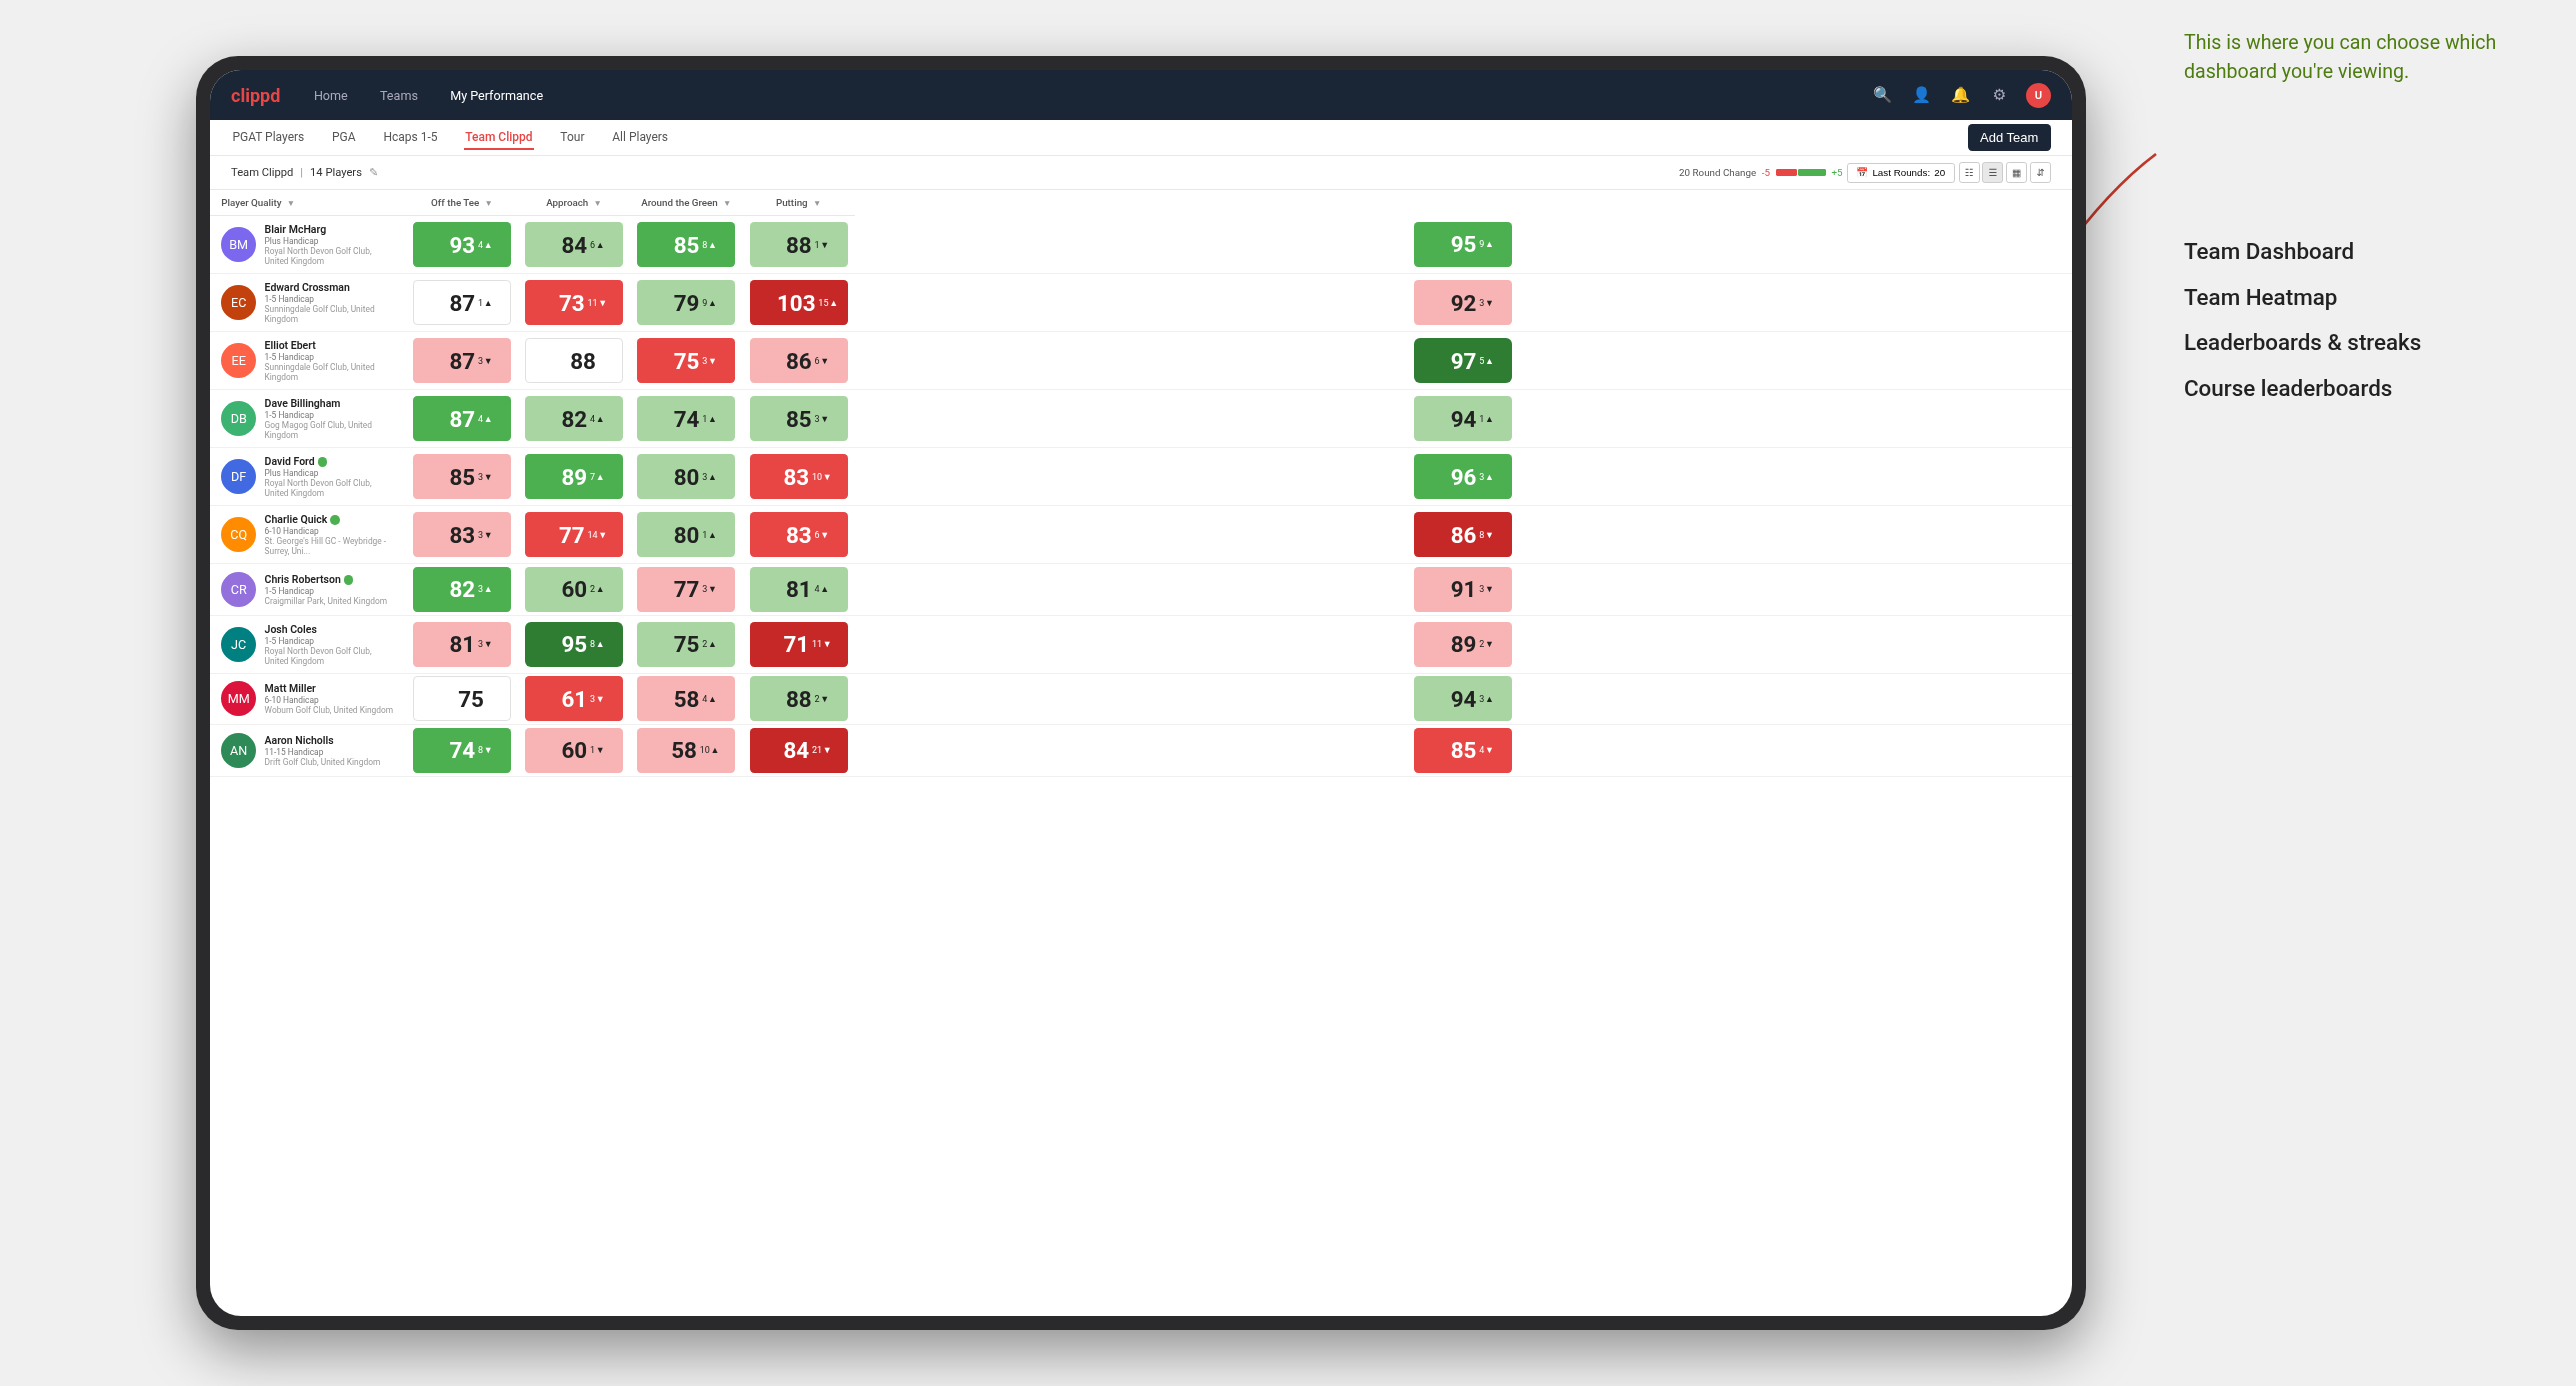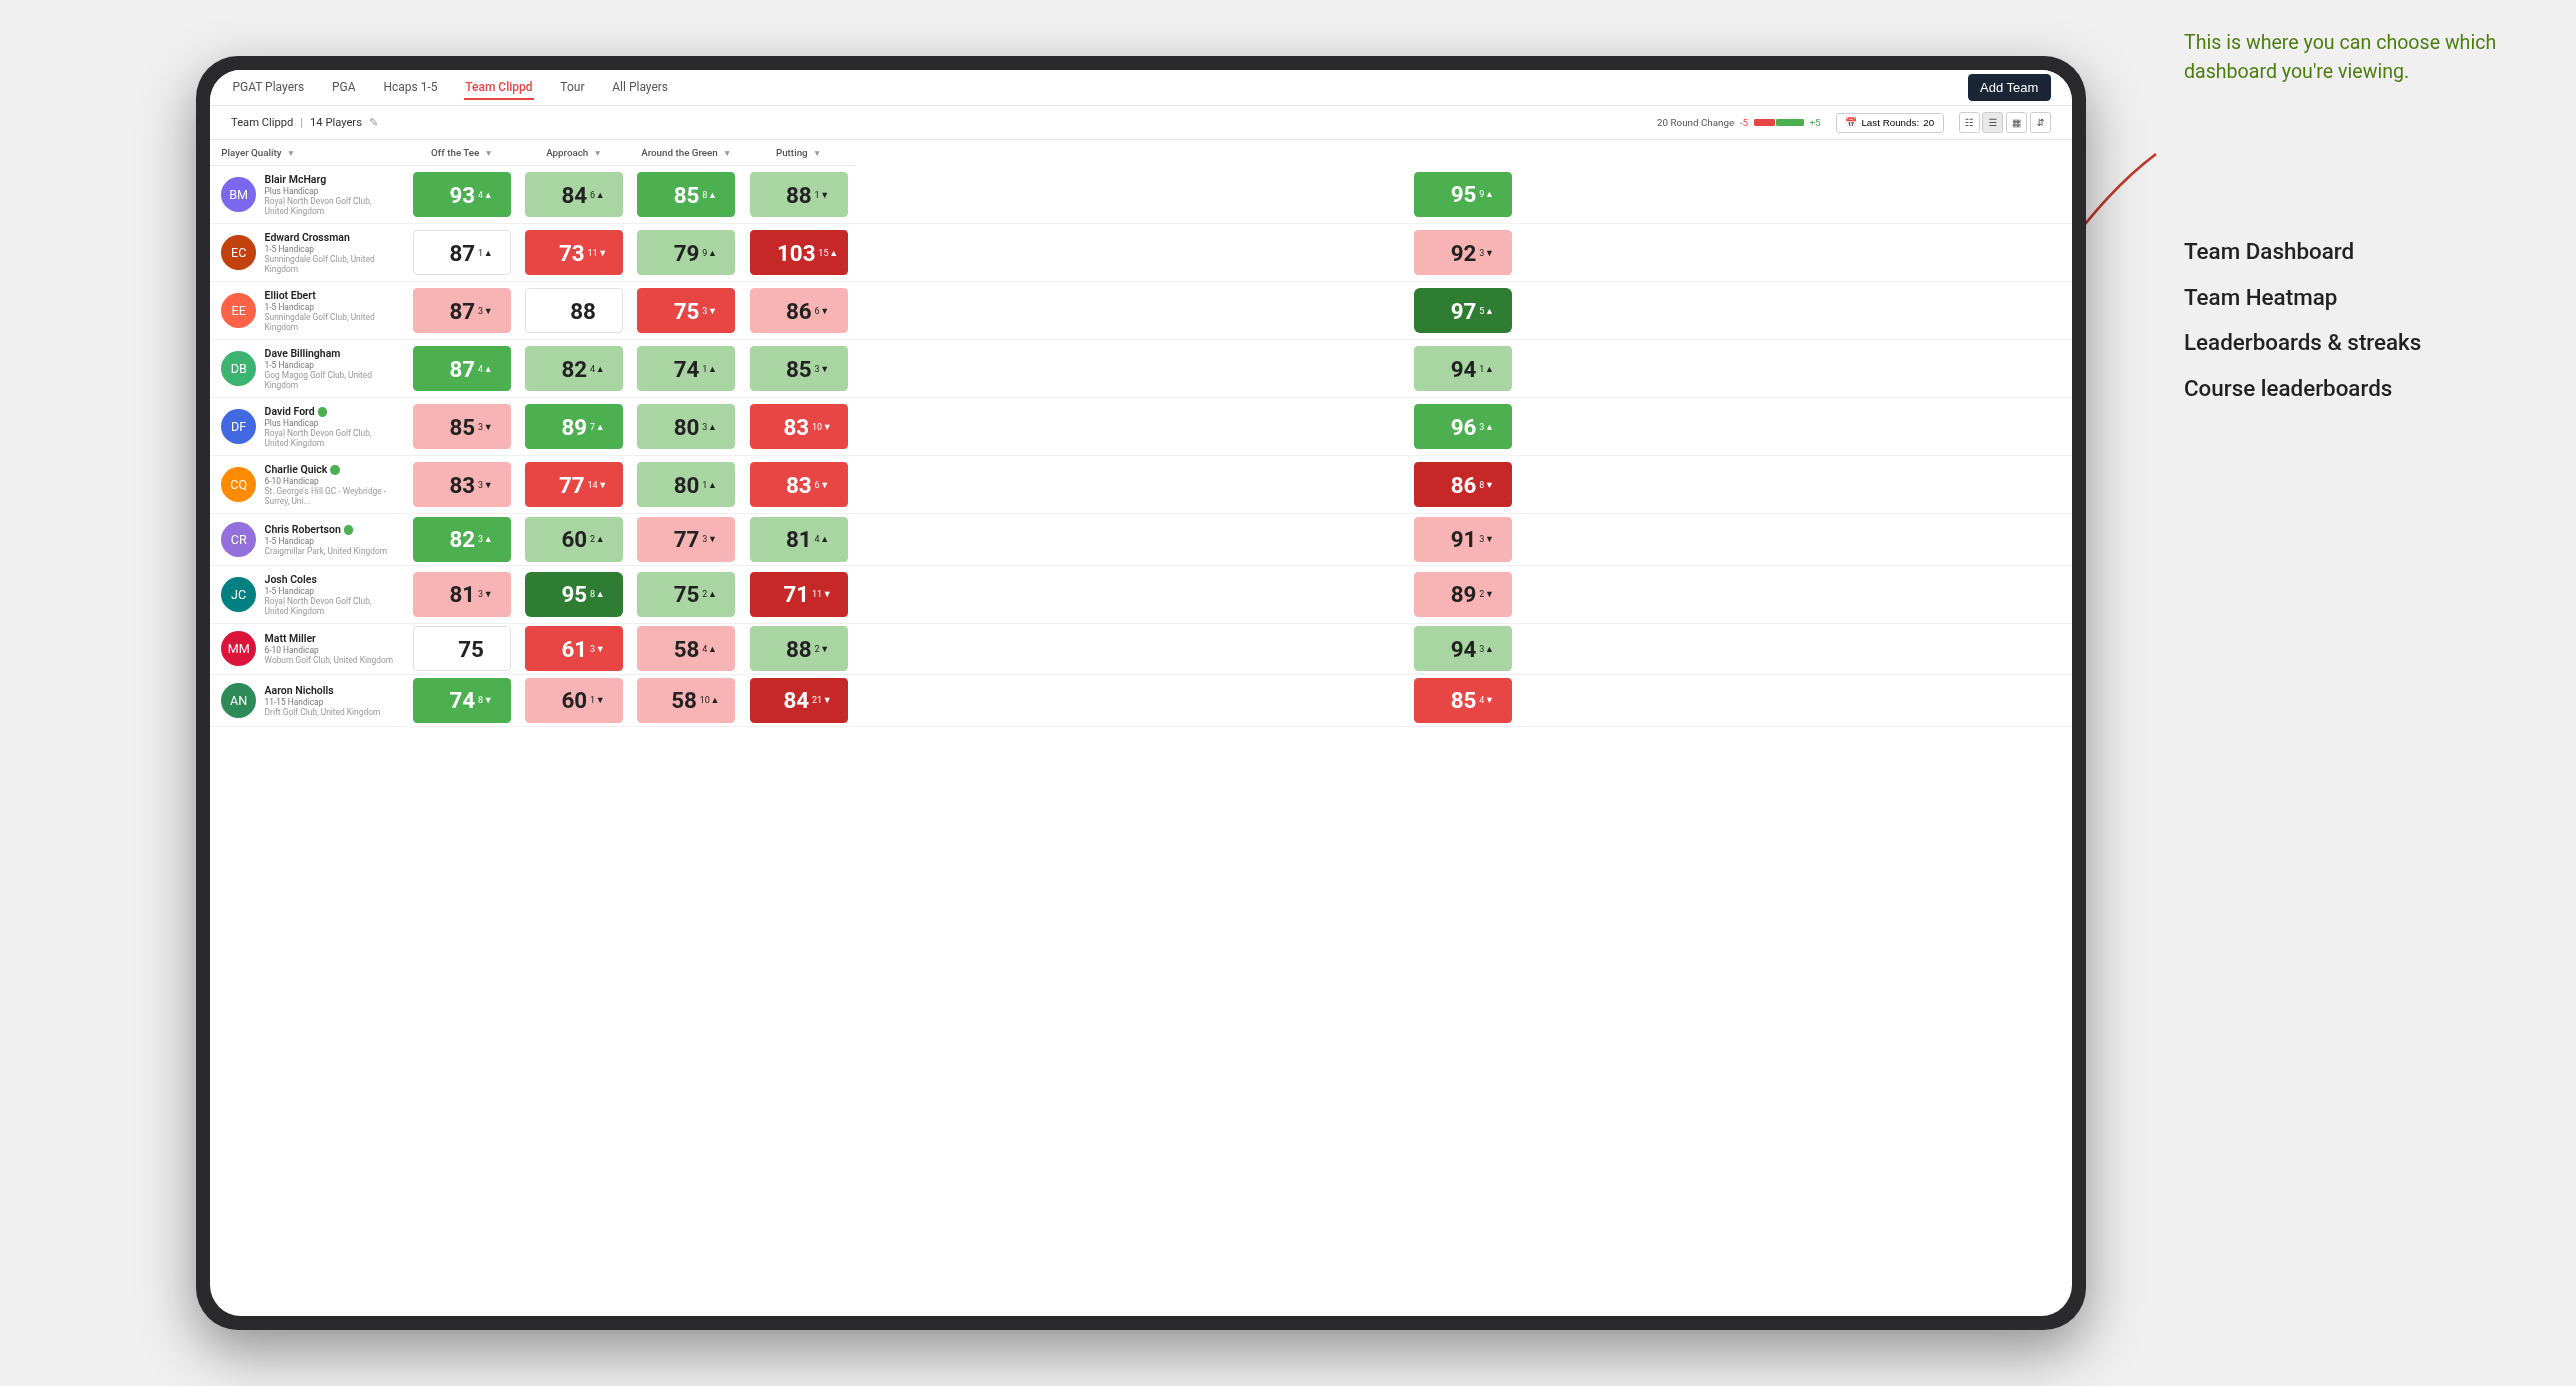--- a/index.html
+++ b/index.html
@@ -164,21 +164,21 @@
       color: #333;
     }
     .team-info .edit-icon {
       color: #999;
       font-size: 11.2px;
       cursor: pointer;
     }
     .team-controls {
       display: flex;
       align-items: center;
-      gap: 15px;
+      gap: 4px;
     }
     .round-change {
       display: flex;
       align-items: center;
       gap: 5.6px;
       font-size: 9.8px;
       color: #555;
     }
     .change-bar {
       display: flex;
@@ -350,20 +350,35 @@
 <div style="position:absolute;top:238px;right:42px;width:350px;">
   <div class="annotation-list-item">Team Dashboard</div>
   <div class="annotation-list-item">Team Heatmap</div>
   <div class="annotation-list-item">Leaderboards &amp; streaks</div>
   <div class="annotation-list-item">Course leaderboards</div>
 </div>
 
 <div class="tablet-frame">
   <div class="tablet-screen">
 
+    <div class="top-nav">
+      <div class="logo">clippd</div>
+      <div class="nav-links">
+        <div class="nav-link">Home</div>
+        <div class="nav-link">Teams</div>
+        <div class="nav-link active">My Performance</div>
+      </div>
+      <div class="nav-icons">
+        <div class="nav-icon">🔍</div>
+        <div class="nav-icon">👤</div>
+        <div class="nav-icon">🔔</div>
+        <div class="nav-icon">⚙</div>
+        <div class="avatar-circle">U</div>
+      </div>
+    </div>
 
     <div class="sub-nav">
       <div class="sub-nav-links">
         <div class="sub-nav-link">PGAT Players</div>
         <div class="sub-nav-link">PGA</div>
         <div class="sub-nav-link">Hcaps 1-5</div>
         <div class="sub-nav-link active">Team Clippd</div>
         <div class="sub-nav-link">Tour</div>
         <div class="sub-nav-link">All Players</div>
       </div>

